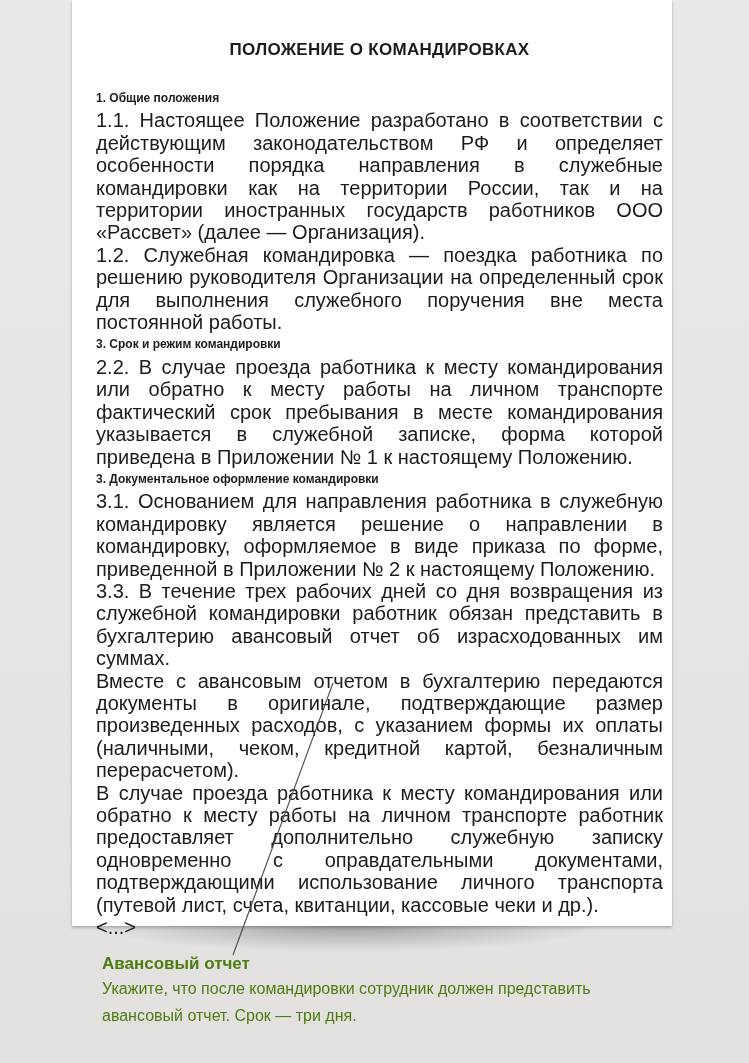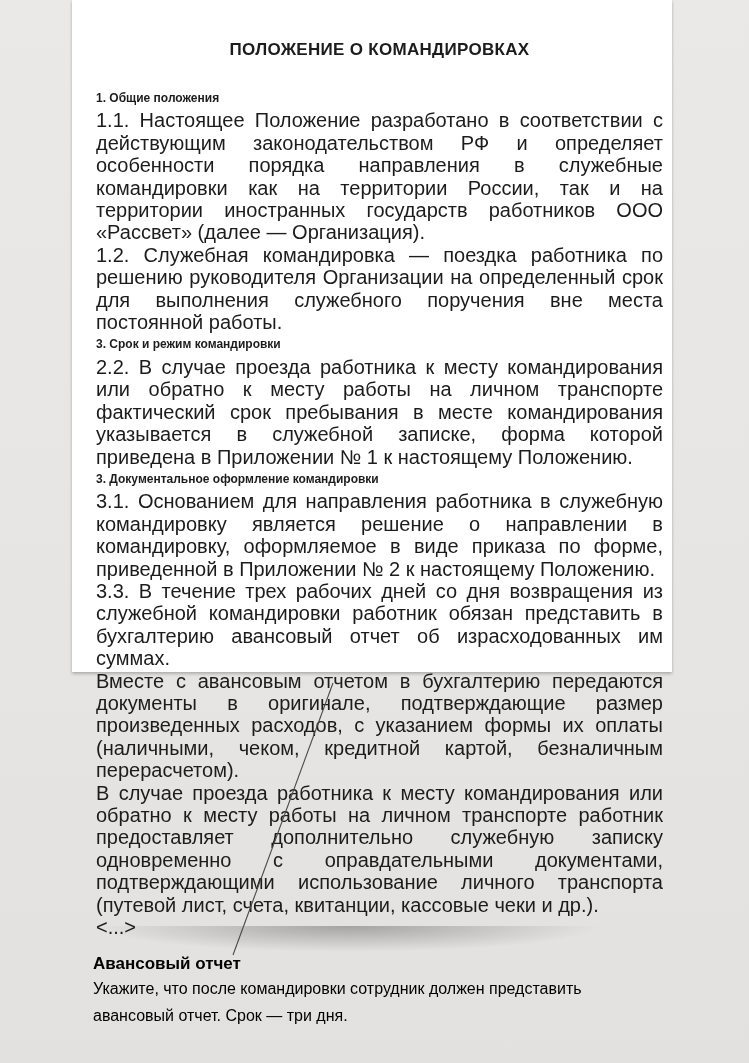--- a/index.html
+++ b/index.html
@@ -17,21 +17,21 @@
   .canvas {
     position: absolute;
     inset: 0;
   }
   
   .page {
     position: absolute;
     left: 72px;
     top: 0;
     width: 600px;
-    height: 672px;
+    height: 926px;
     box-sizing: border-box;
     background: #ffffff;
     padding: 39px 9px 0 24px;
     color: #1c1c1c;
     box-shadow: 0 2px 3px rgba(0,0,0,0.22), 0 0 2px rgba(0,0,0,0.08);
   }
   .page-drop-shadow {
     position: absolute;
     left: 70px;
     top: 926px;
@@ -68,24 +68,24 @@
   .callout-svg {
     position: absolute;
     inset: 0;
     width: 749px;
     height: 1063px;
     pointer-events: none;
   }
   
   .annotation {
     position: absolute;
-    left: 93px;
+    left: 102px;
     top: 953px;
     width: 500px;
-    color: #000000;
+    color: #4d7c0f;
   }
   .ann-heading {
     font-size: 17px;
     font-weight: 700;
     line-height: 22px;
   }
   .ann-text {
     font-size: 16px;
     line-height: 27px;
     max-width: 500px;

